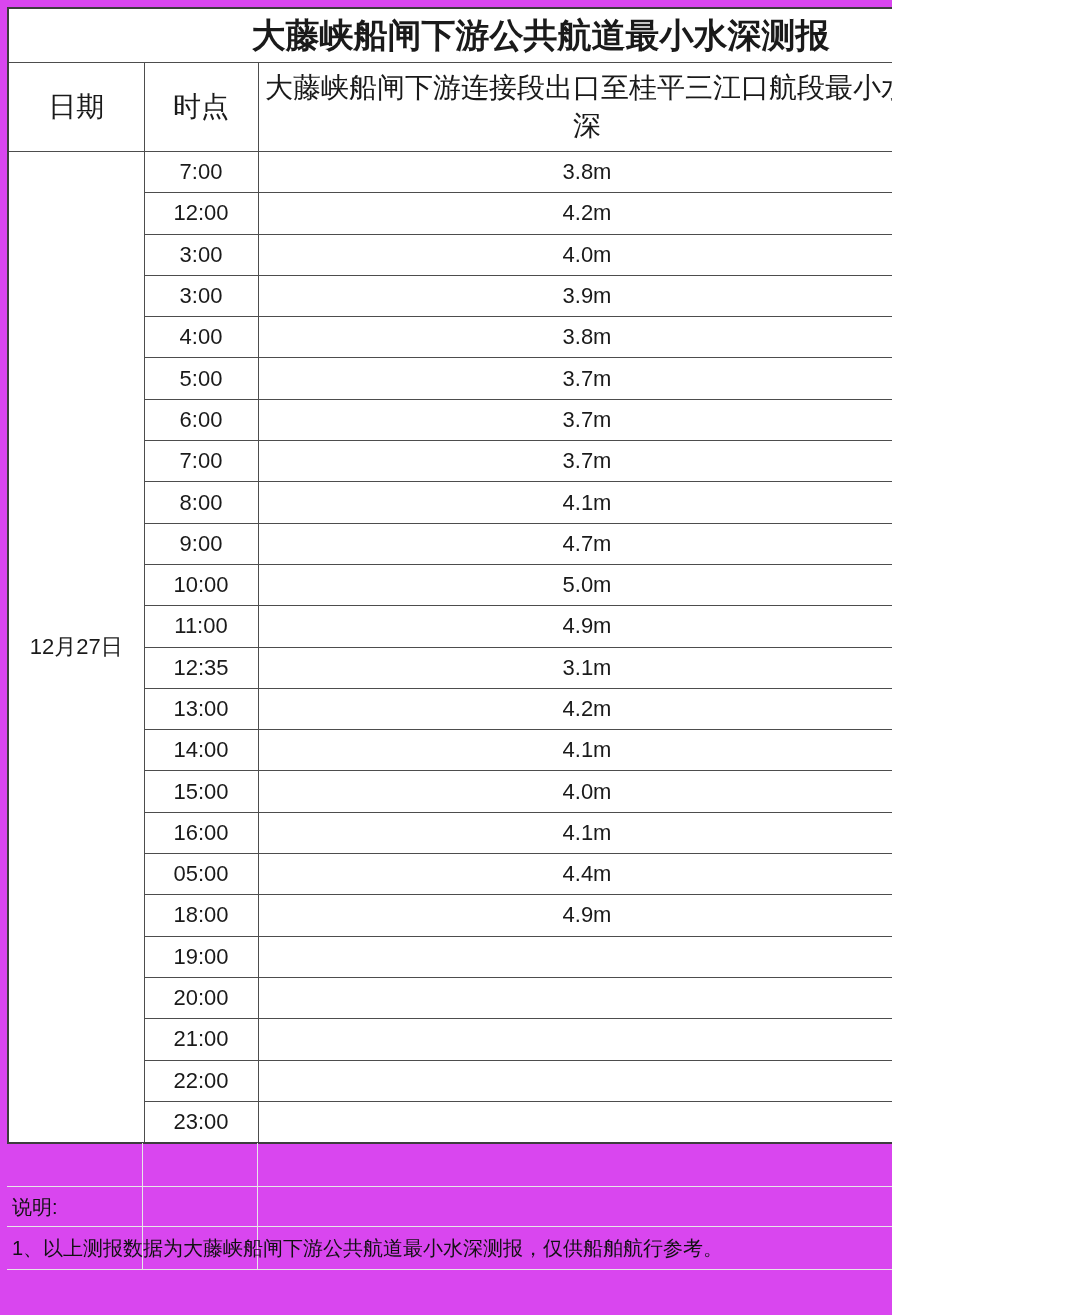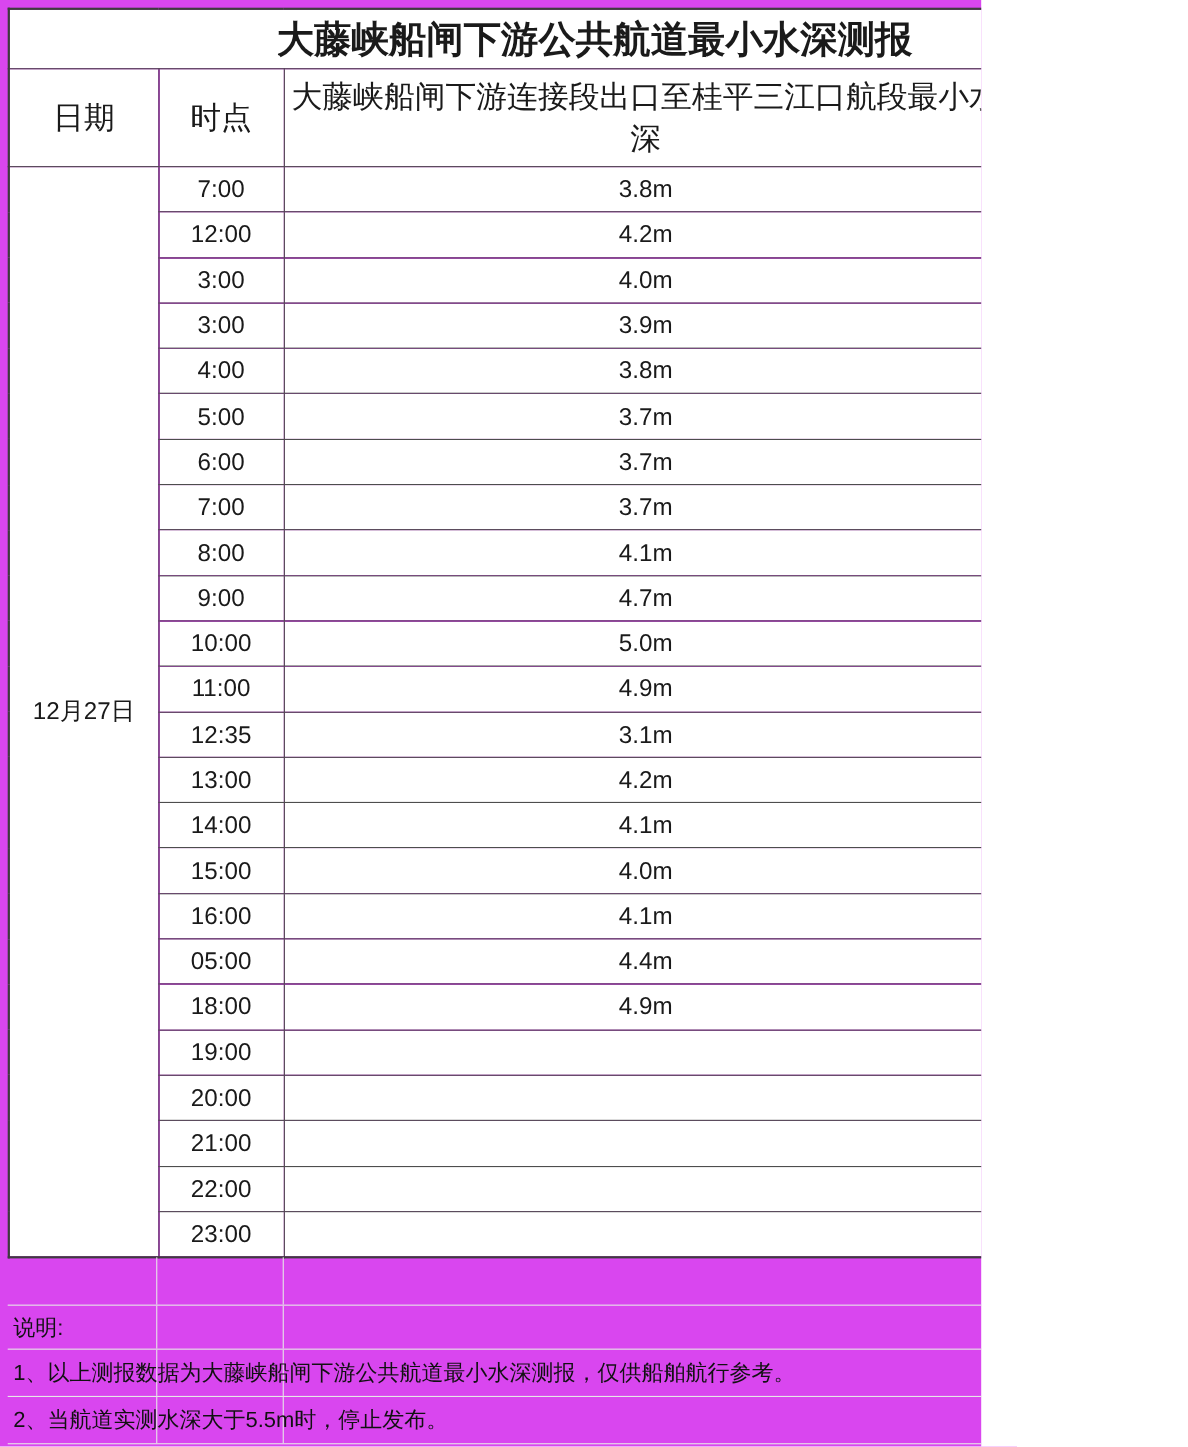--- a/index.html
+++ b/index.html
@@ -253,22 +253,15 @@
       <div class="cell w4"></div>
       <span class="notes-text">说明:</span>
     </div>
     <div class="notes-row nr-note">
       <div class="cell w1"></div>
       <div class="cell w2"></div>
       <div class="cell w3"></div>
       <div class="cell w4"></div>
       <span class="notes-text">1、以上测报数据为大藤峡船闸下游公共航道最小水深测报，仅供船舶航行参考。</span>
     </div>
-    <div class="notes-row nr-note">
-      <div class="cell w1"></div>
-      <div class="cell w2"></div>
-      <div class="cell w3"></div>
-      <div class="cell w4"></div>
-      <span class="notes-text">2、当航道实测水深大于5.5m时，停止发布。</span>
-    </div>
   </div>
 
 </div>
 
 </body></html>

